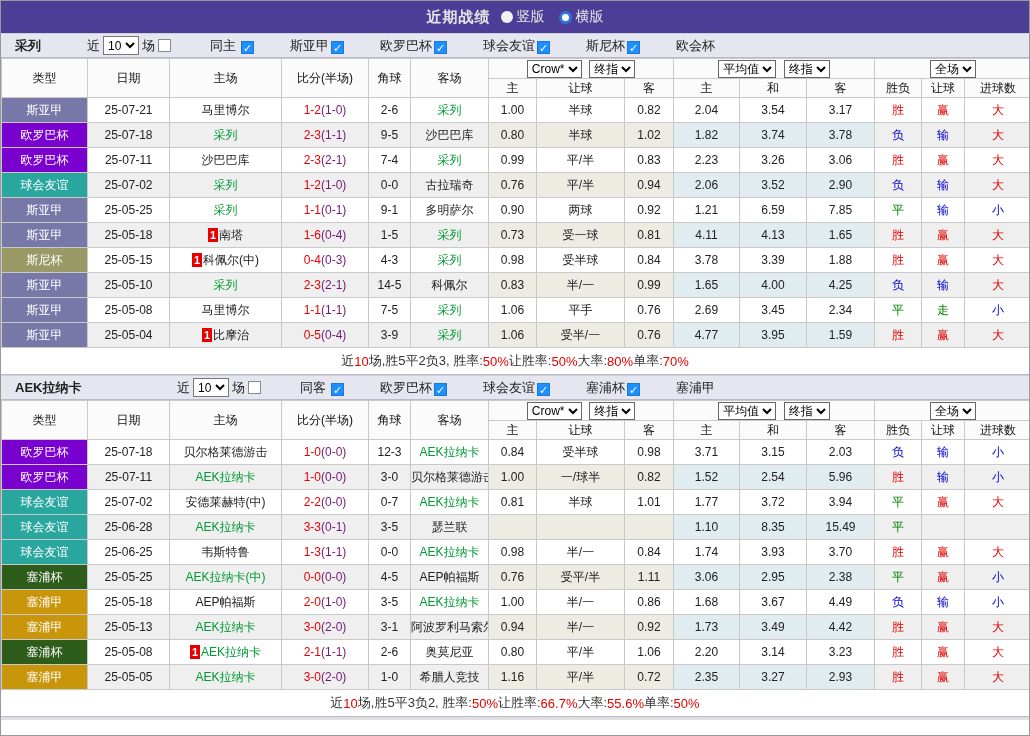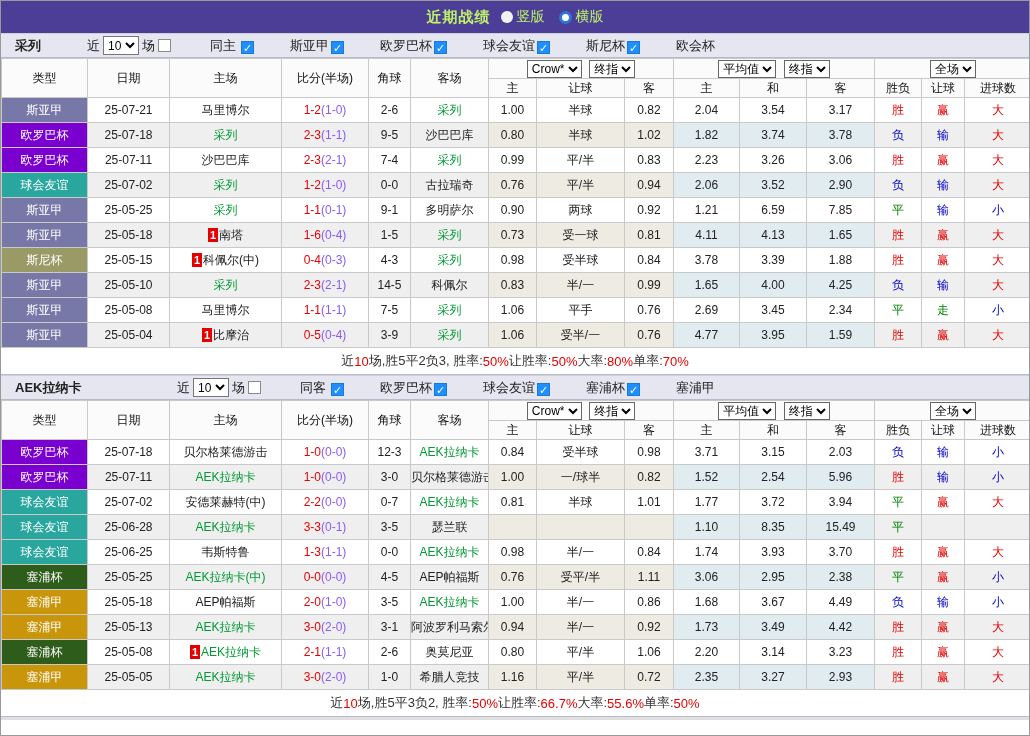--- a/index.html
+++ b/index.html
@@ -1,20 +1,20 @@
 <!DOCTYPE html>
 <html><head>
 <meta charset="utf-8">
 <style>
   * { box-sizing: border-box; margin: 0; padding: 0; }
   body { font-family: "Liberation Sans", "DejaVu Sans", sans-serif; background:#fff; }
   .page { width:1030px; height:736px; border:1px solid #999; overflow:hidden; background:#fff; }
 
   
-  .titlebar { height:32px; background:#4c3d96; color:#bef264; display:flex; align-items:center; justify-content:center; gap:10px; }
+  .titlebar { height:32px; background:#4c3d96; color:#e5e5e5; display:flex; align-items:center; justify-content:center; gap:10px; }
   .titlebar .title { font-size:15px; font-weight:bold; letter-spacing:1px; }
   .radio-group { display:flex; align-items:center; gap:14px; font-size:14px; }
   .radio-item { display:flex; align-items:center; gap:4px; cursor:pointer; }
   .radio { width:12px; height:12px; border-radius:50%; background:#f2f2f2; display:inline-block; }
   .radio.sel { width:13px; height:13px; background:#fff; border:3px solid #2f74d8; }
 
   
   .filter-row { height:25px; background:#e6e6f0; border-top:1px solid #cfcfdc; border-bottom:1px solid #b9b9c9; display:flex; align-items:center; font-size:13px; color:#222; }
   .filter-row .team { font-weight:bold; padding-left:14px; font-size:13px; }
   .filter-cluster { margin-left:auto; margin-right:312px; display:flex; align-items:center; gap:3px; white-space:nowrap; }
@@ -33,21 +33,21 @@
   tbody td { height:25px; color:#222; }
   tr.even td { background:#efefef; }
   tr.odd td { background:#ffffff; }
   td.c-type { color:#fff; font-size:12px; }
   td.c-odds { background:#fdf7ec;margin-top:43px; }
   tr.even td.c-odds { background:#eeebe3; }
   td.c-avg { background:#e9f4f8; }
   tr.even td.c-avg { background:#e1ecf0; }
   .tname.g { color:#009933; }
   .sc { color:#e60000; }
-  .hf { color:#8b5cf6; }
+  .hf { color:#701a75; }
   .rc { display:inline-block; background:#e60000; color:#fff; font-size:11px; font-weight:bold; line-height:14px; padding:0 2px; margin-right:1px; }
   td.c-res { font-weight:normal; }
 
   
   .summary-row { height:27px; border-bottom:1px solid #b9b9c9; display:flex; align-items:center; justify-content:center; font-size:13px; color:#333; background:#fff; }
   .summary-row .red { color:#e60000; }
   .bottom-strip { height:3px; background:#e0e0e0; }
 </style>
 </head>
 <body>

